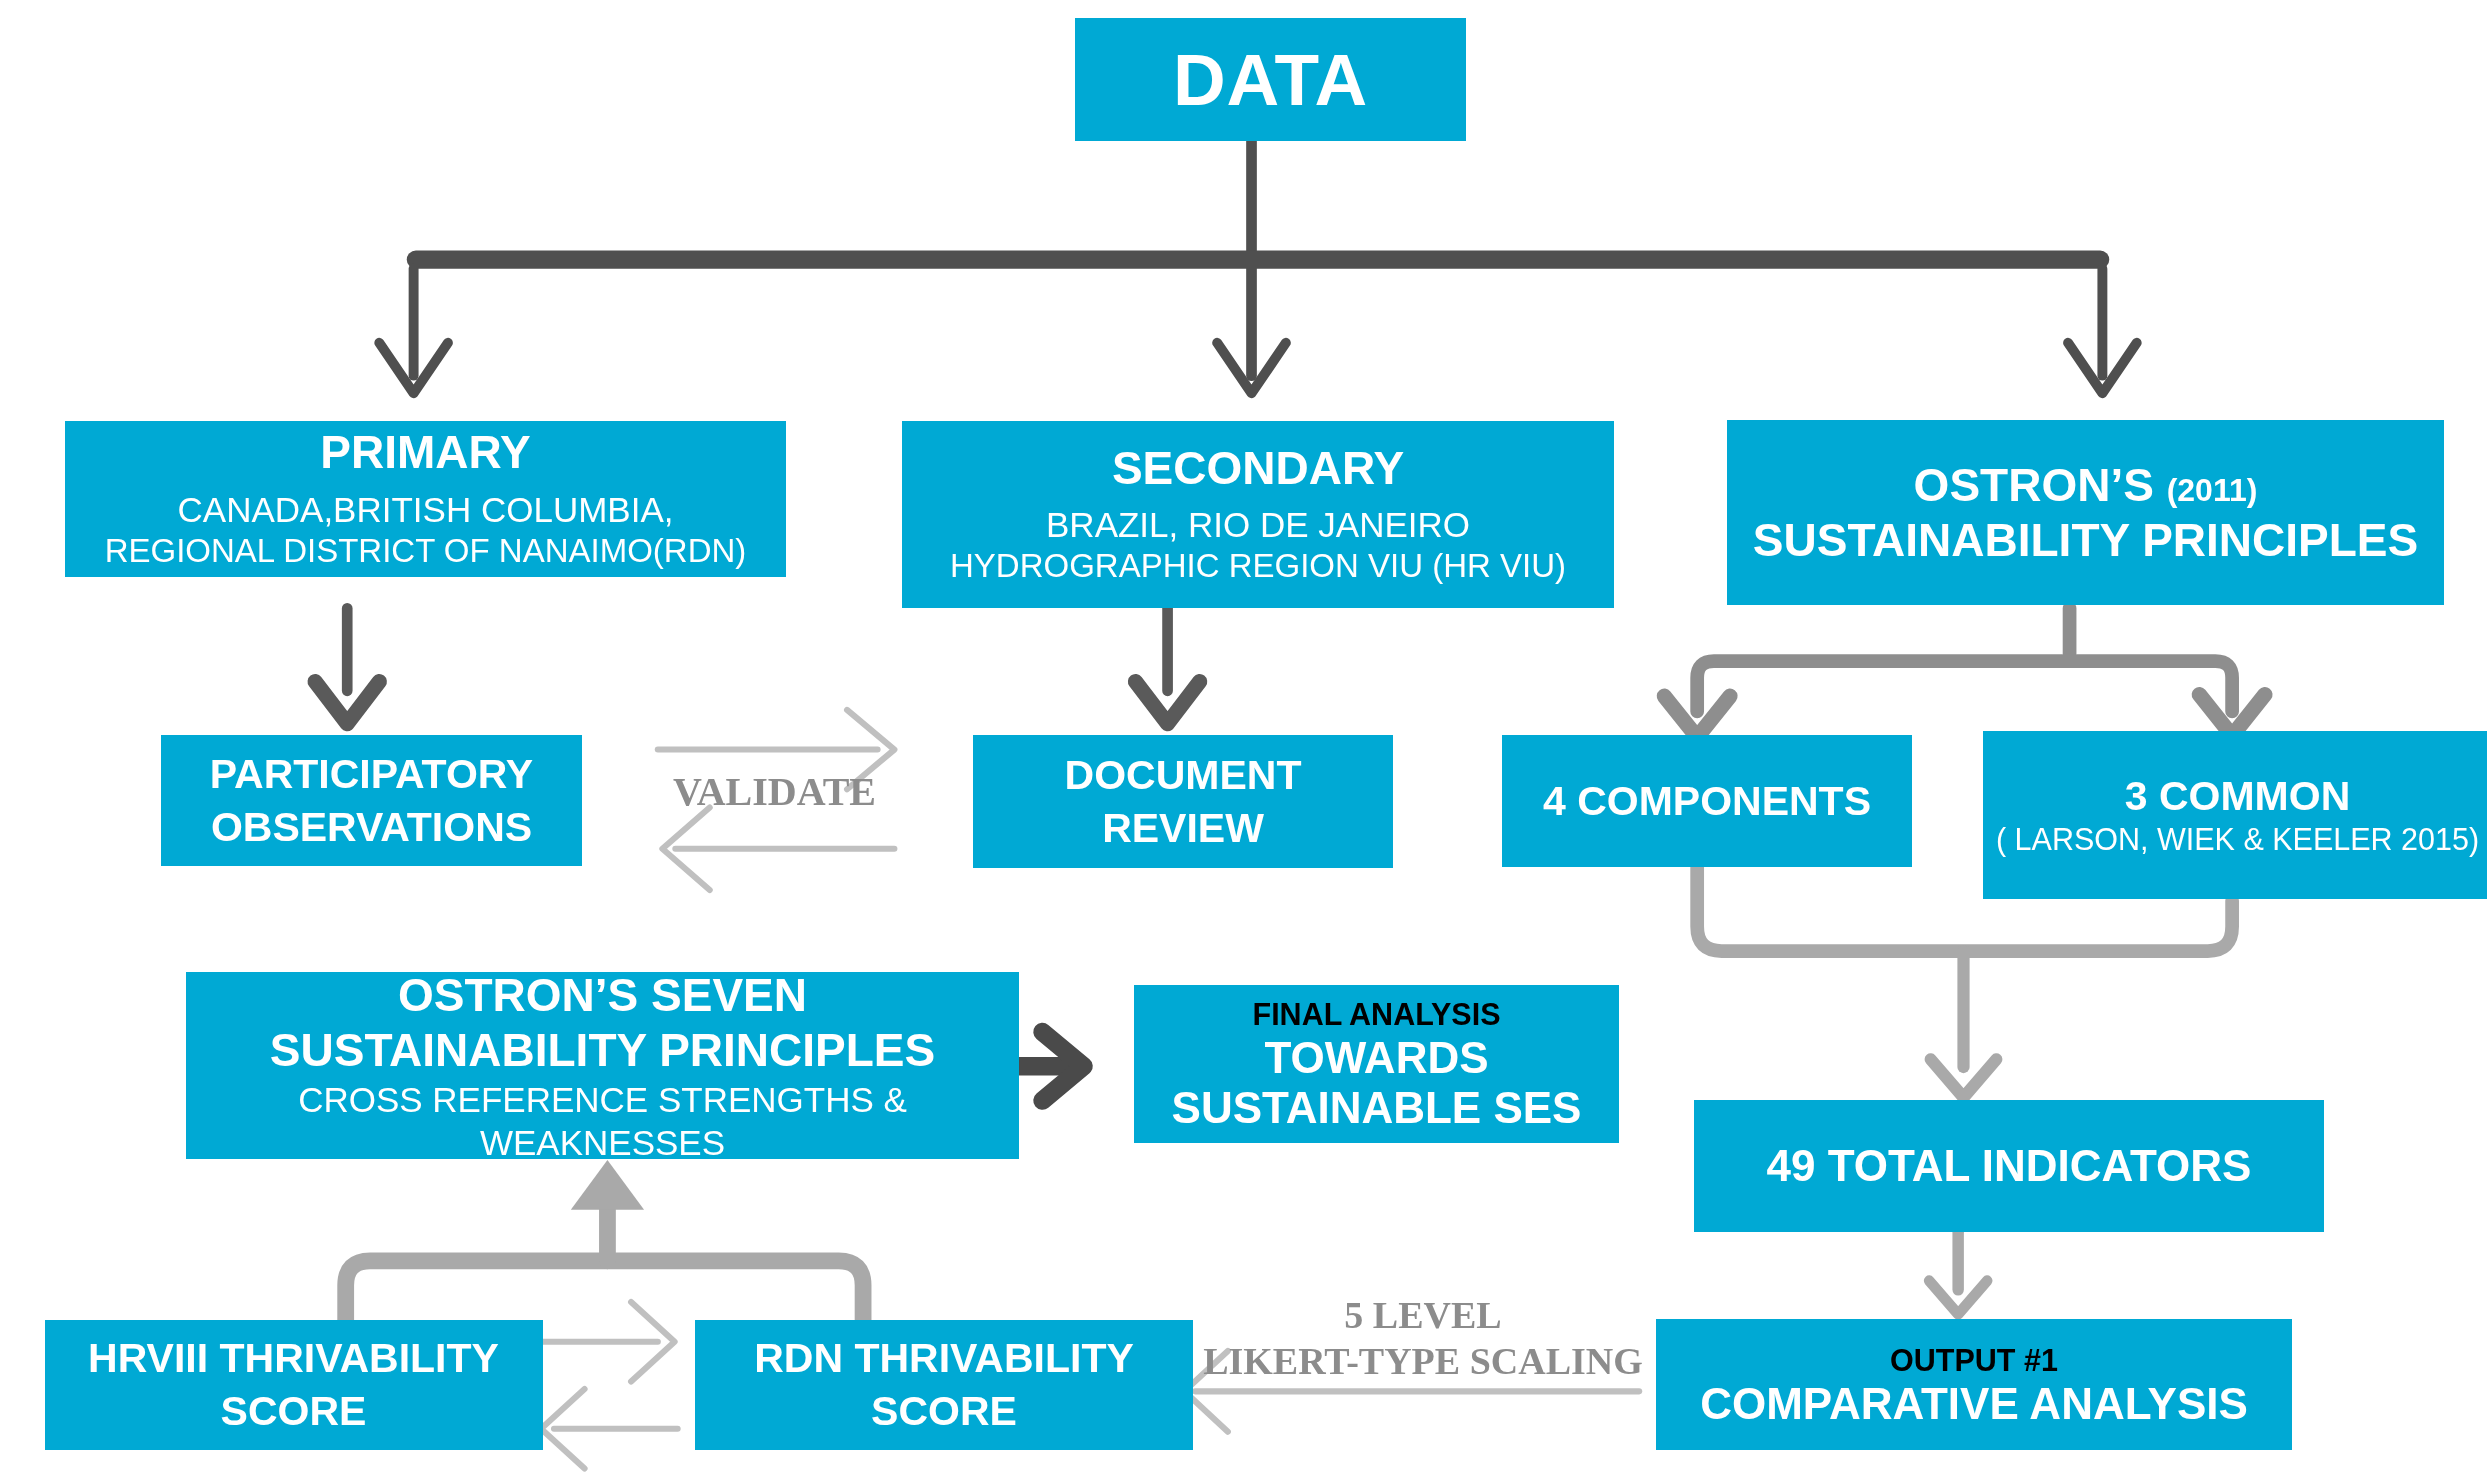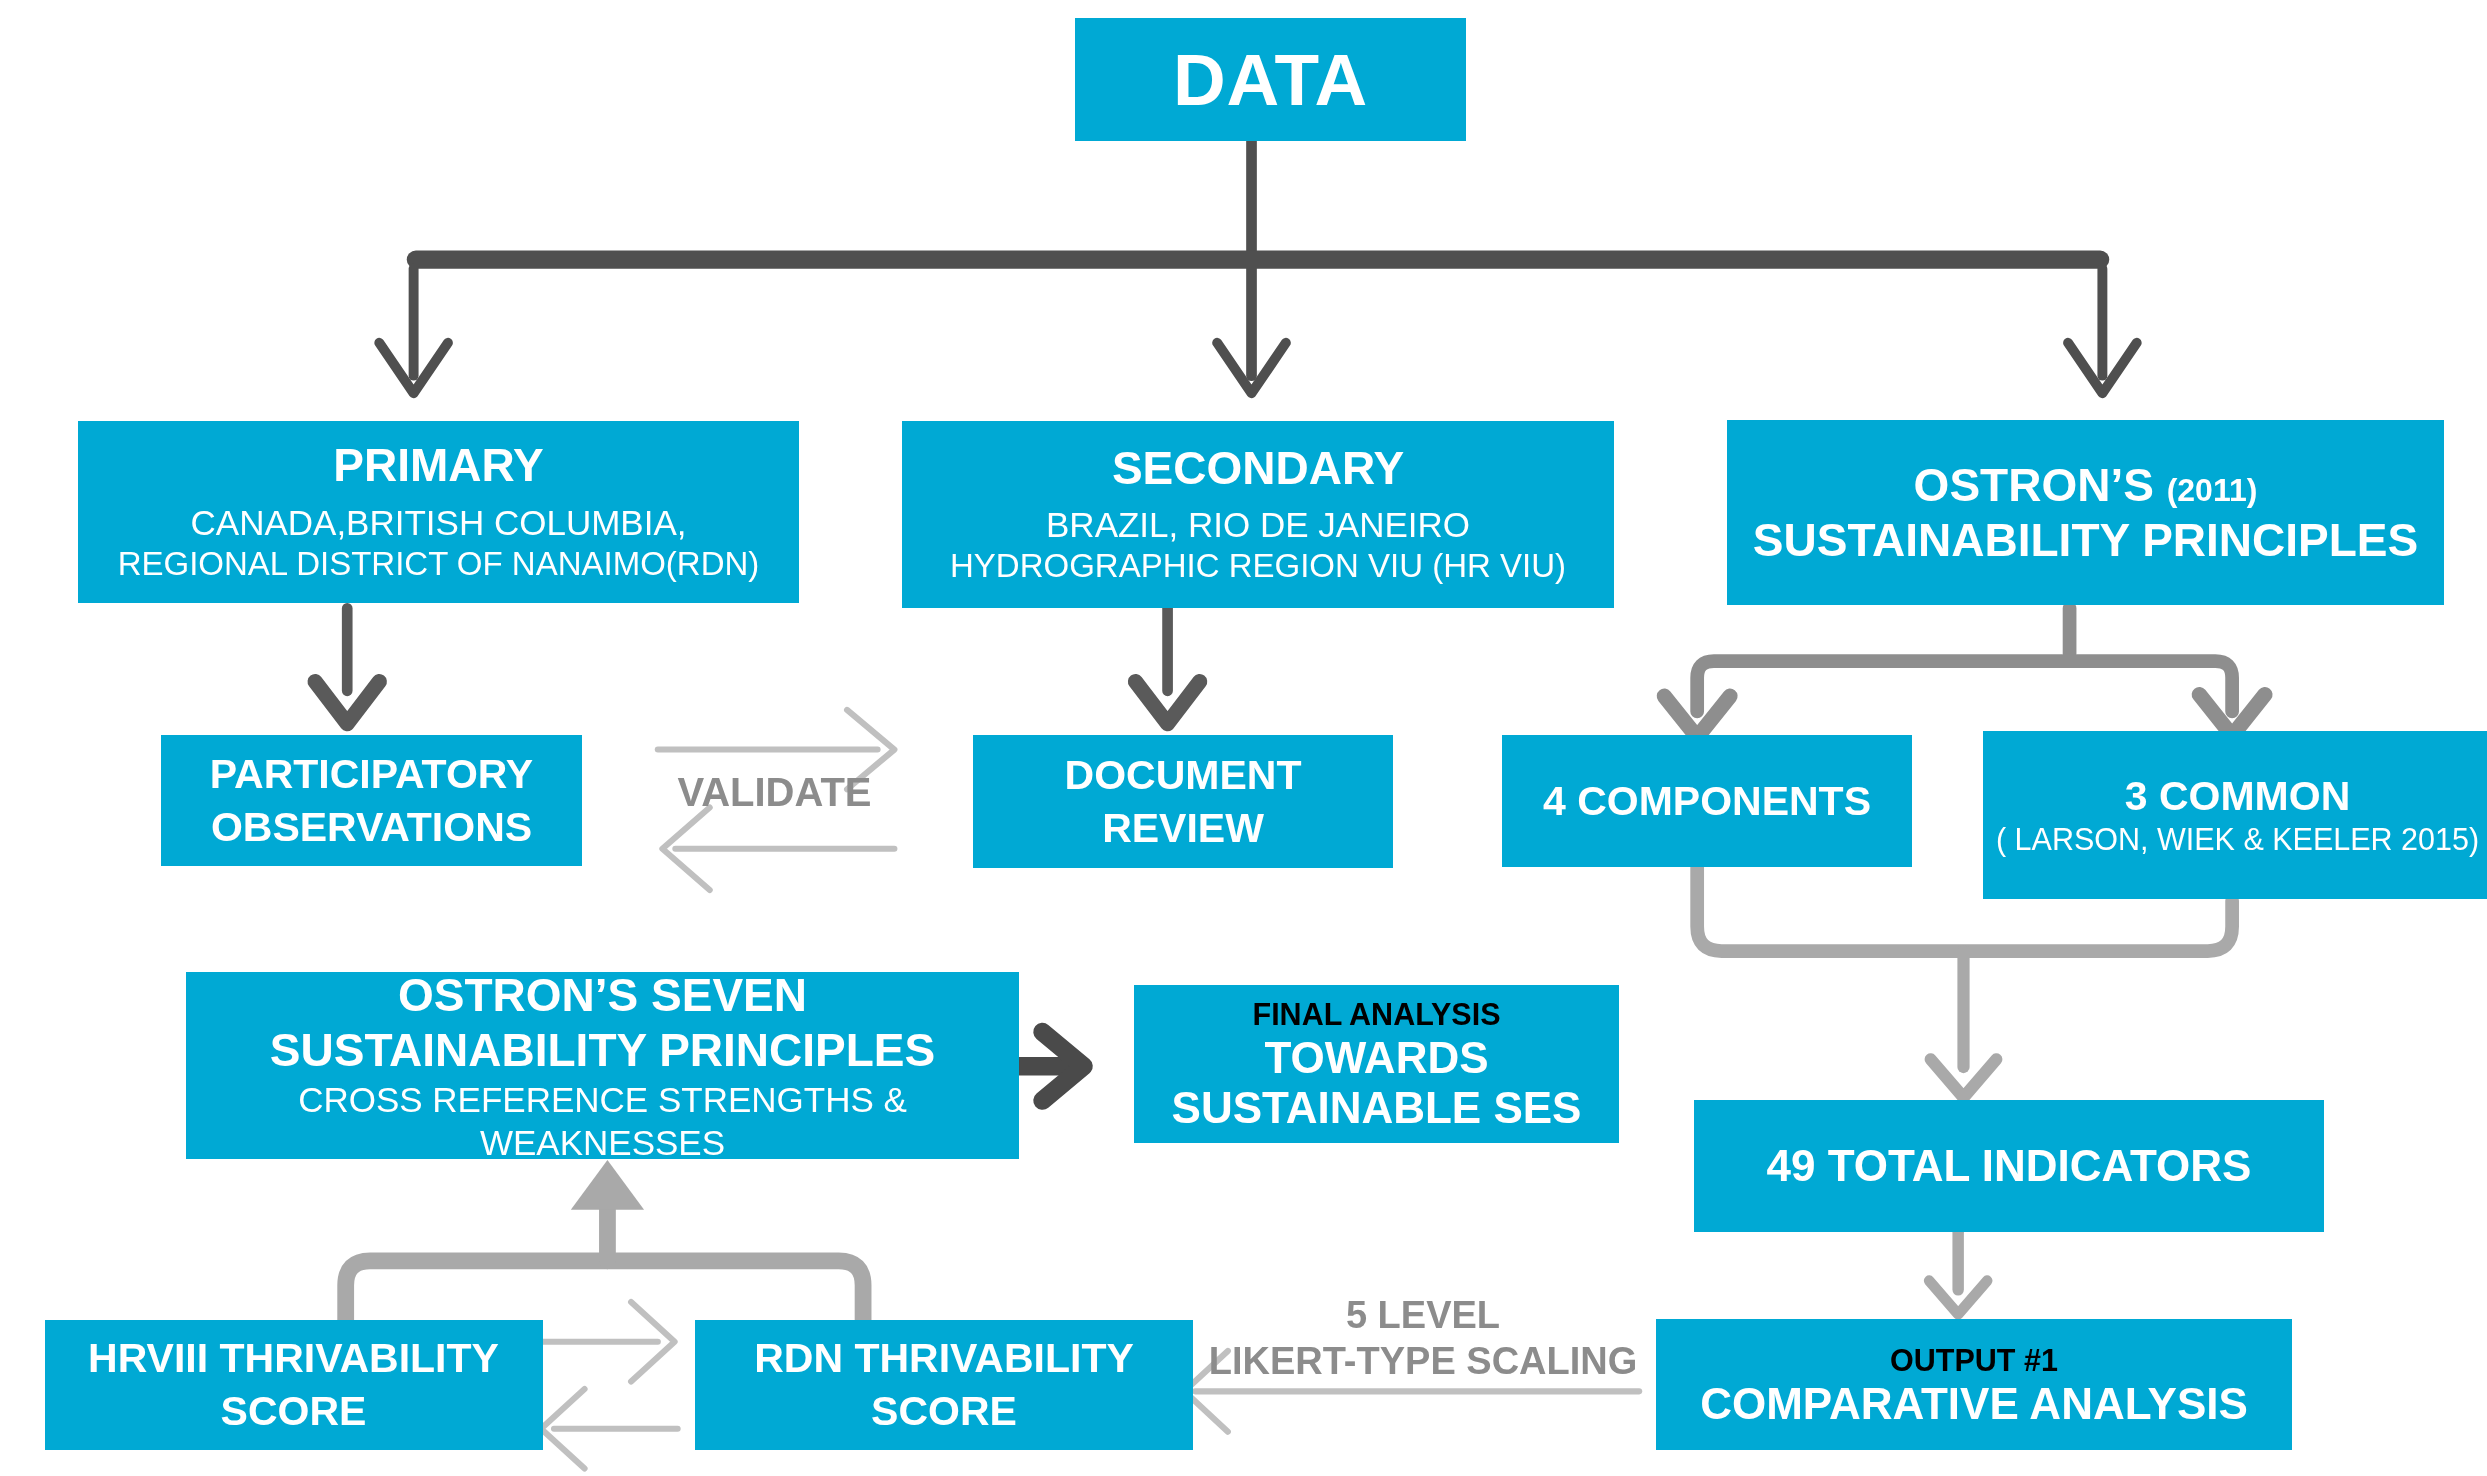--- a/index.html
+++ b/index.html
@@ -23,25 +23,25 @@
   .t-xl{font-size:73px;font-weight:700;letter-spacing:0.8px;}
   .t-title{font-size:46px;font-weight:700;line-height:50px;}
   .t-sub{font-size:35px;font-weight:400;line-height:43px;}
   .t-sub2{font-size:33px;font-weight:400;line-height:40px;}
   .t-node{font-size:41px;font-weight:700;line-height:53px;}
   .t-small{font-size:30.5px;font-weight:400;line-height:38px;}
   .t-kicker{font-size:30.5px;font-weight:700;line-height:38px;color:#000000;}
   .t-big{font-size:44px;font-weight:700;line-height:50px;}
   .year{font-size:32px;font-weight:700;}
   .floating-label{
-    position:absolute;color:#8c8c8c;font-weight:700;text-align:center;
+    position:absolute;color:#8c8c8c;font-weight:700;text-align:center;font-family:Liberation Serif, serif;
   }
 
   #box-data{left:1058px;top:17.6px;width:391px;height:123px}
-  #box-primary{left:61px;top:421px;width:721px;height:182px}
+  #box-primary{left:48px;top:421px;width:721px;height:156px}
   #box-secondary{left:885px;top:421px;width:712px;height:187px}
   #box-ostrons{left:1710px;top:420px;width:717px;height:185px}
   #box-participatory{left:144px;top:735px;width:421px;height:131px}
   #box-document{left:956px;top:735px;width:420px;height:133px}
   #box-components{left:1485px;top:735px;width:410px;height:132px}
   #box-common{left:1966px;top:731px;width:509px;height:168px}
   #box-seven{left:169px;top:972px;width:833px;height:187px}
   #box-final{left:1117px;top:985px;width:485px;height:158px}
   #box-indicators{left:1677px;top:1100px;width:630px;height:132px}
   #box-comparative{left:1639px;top:1319px;width:636px;height:131px}

